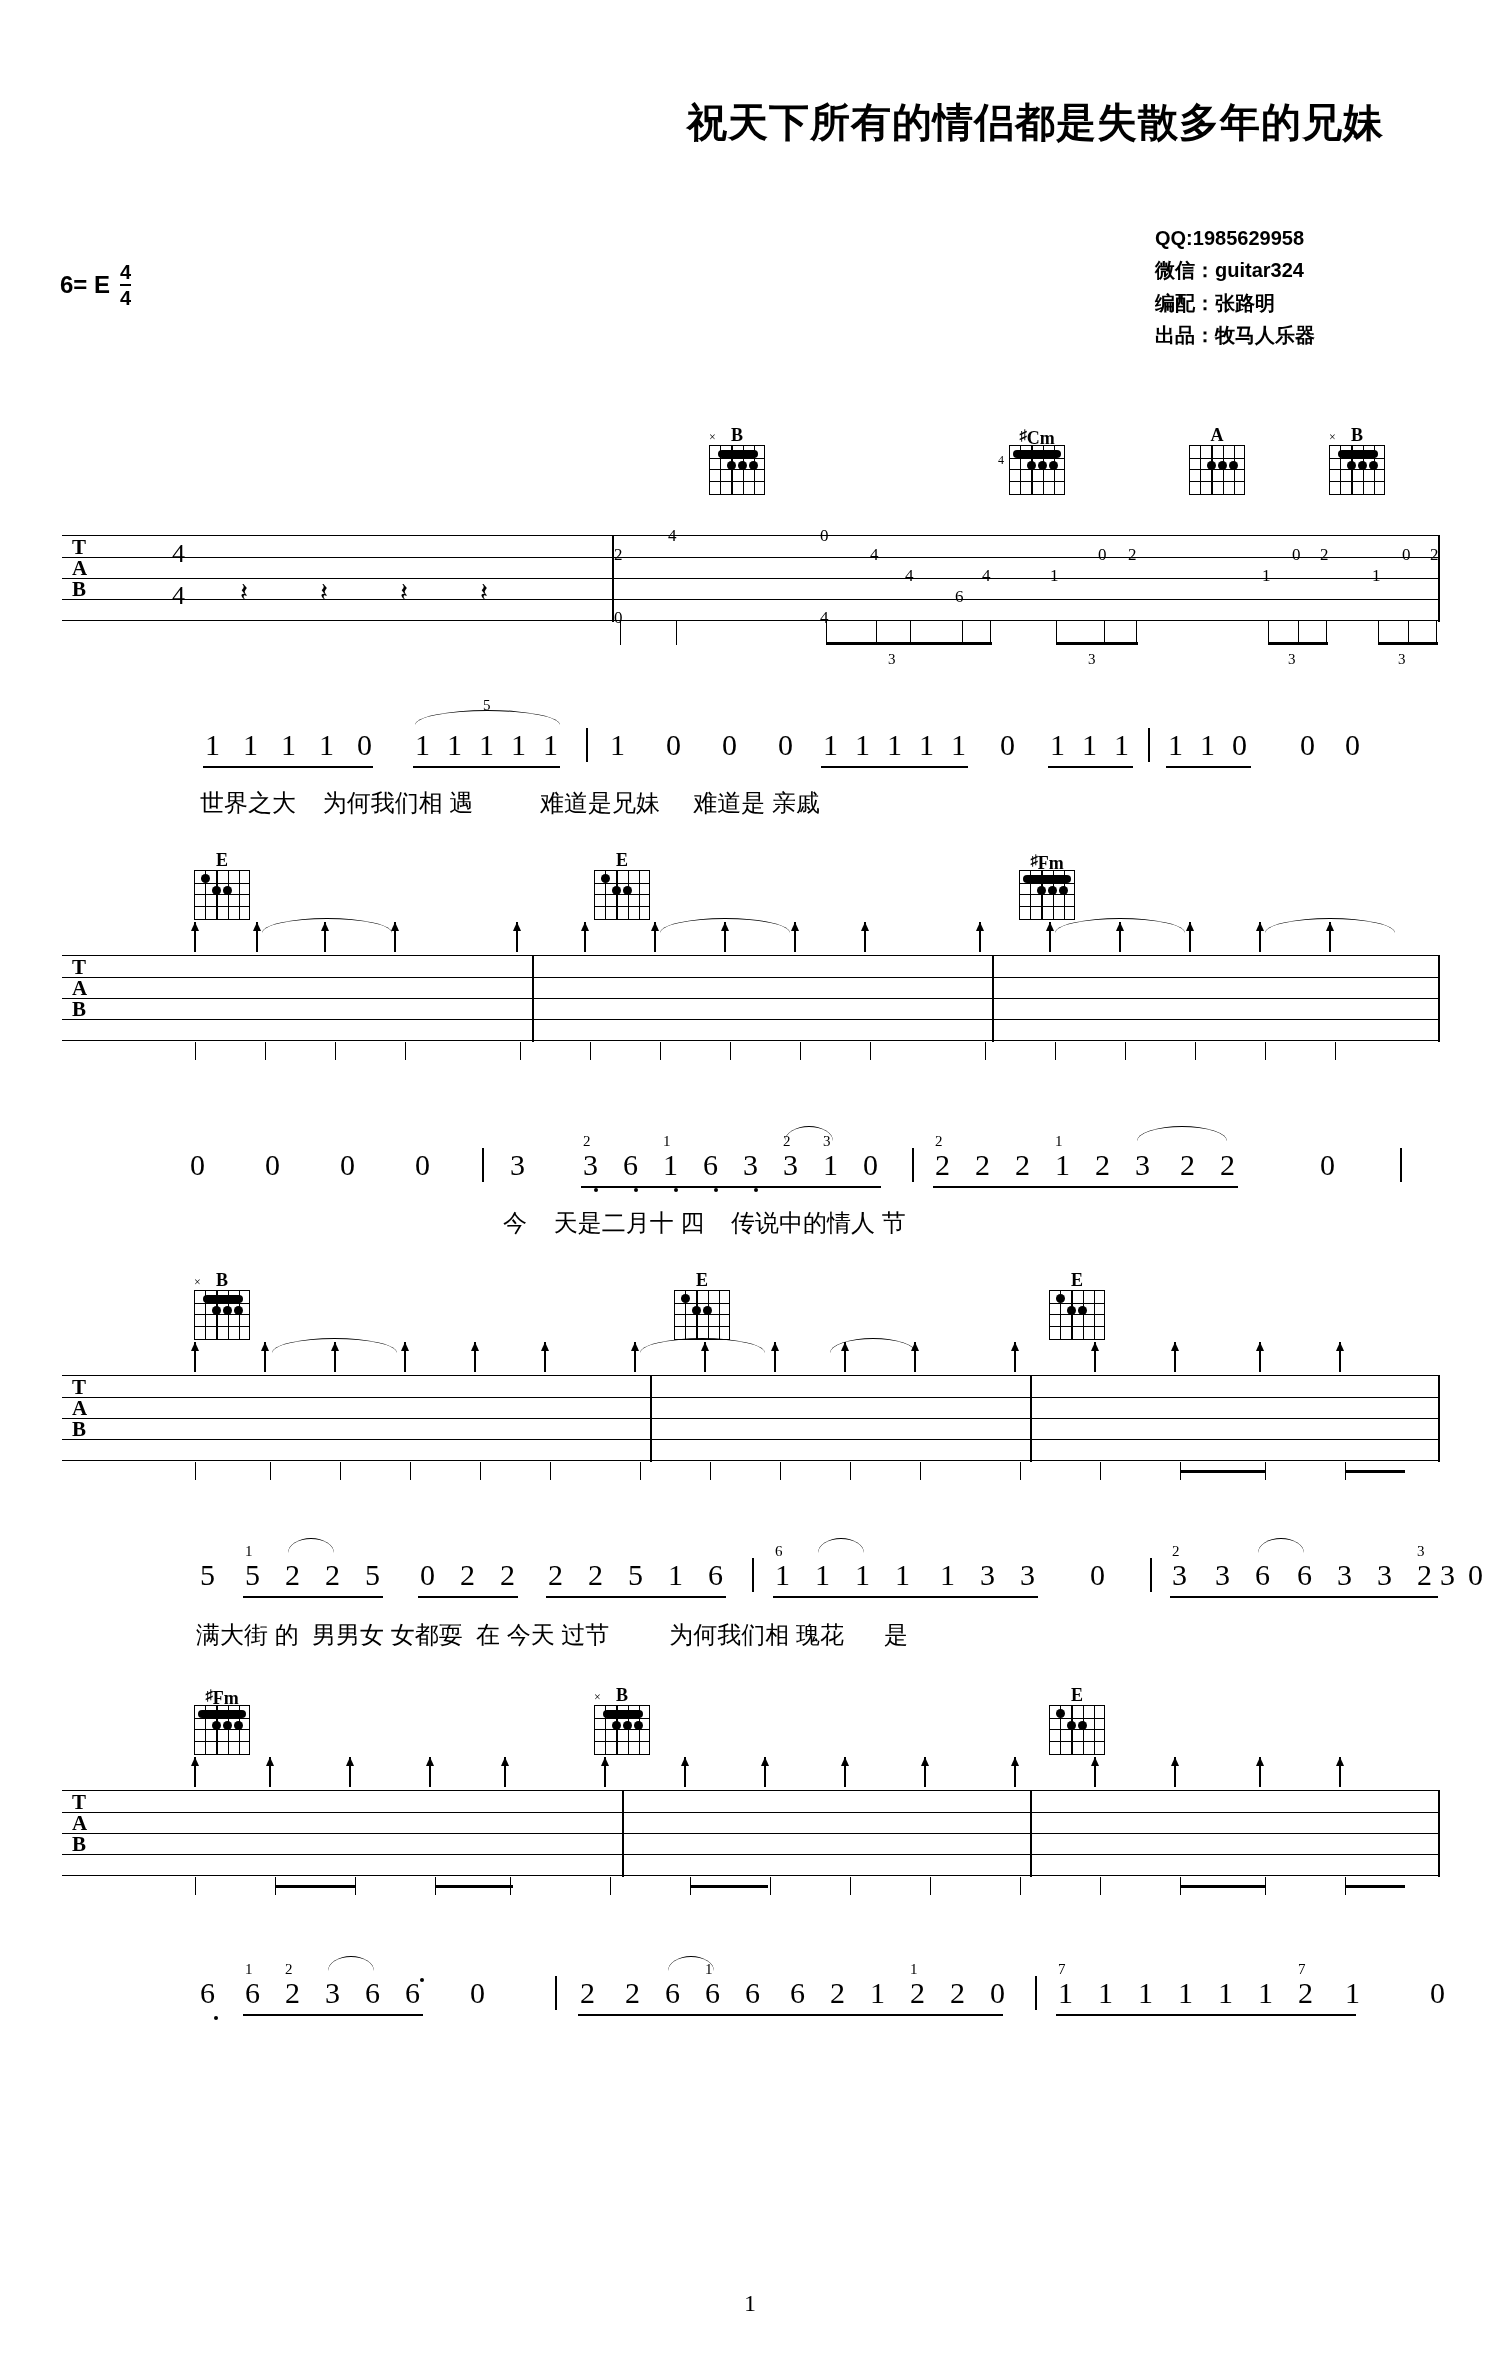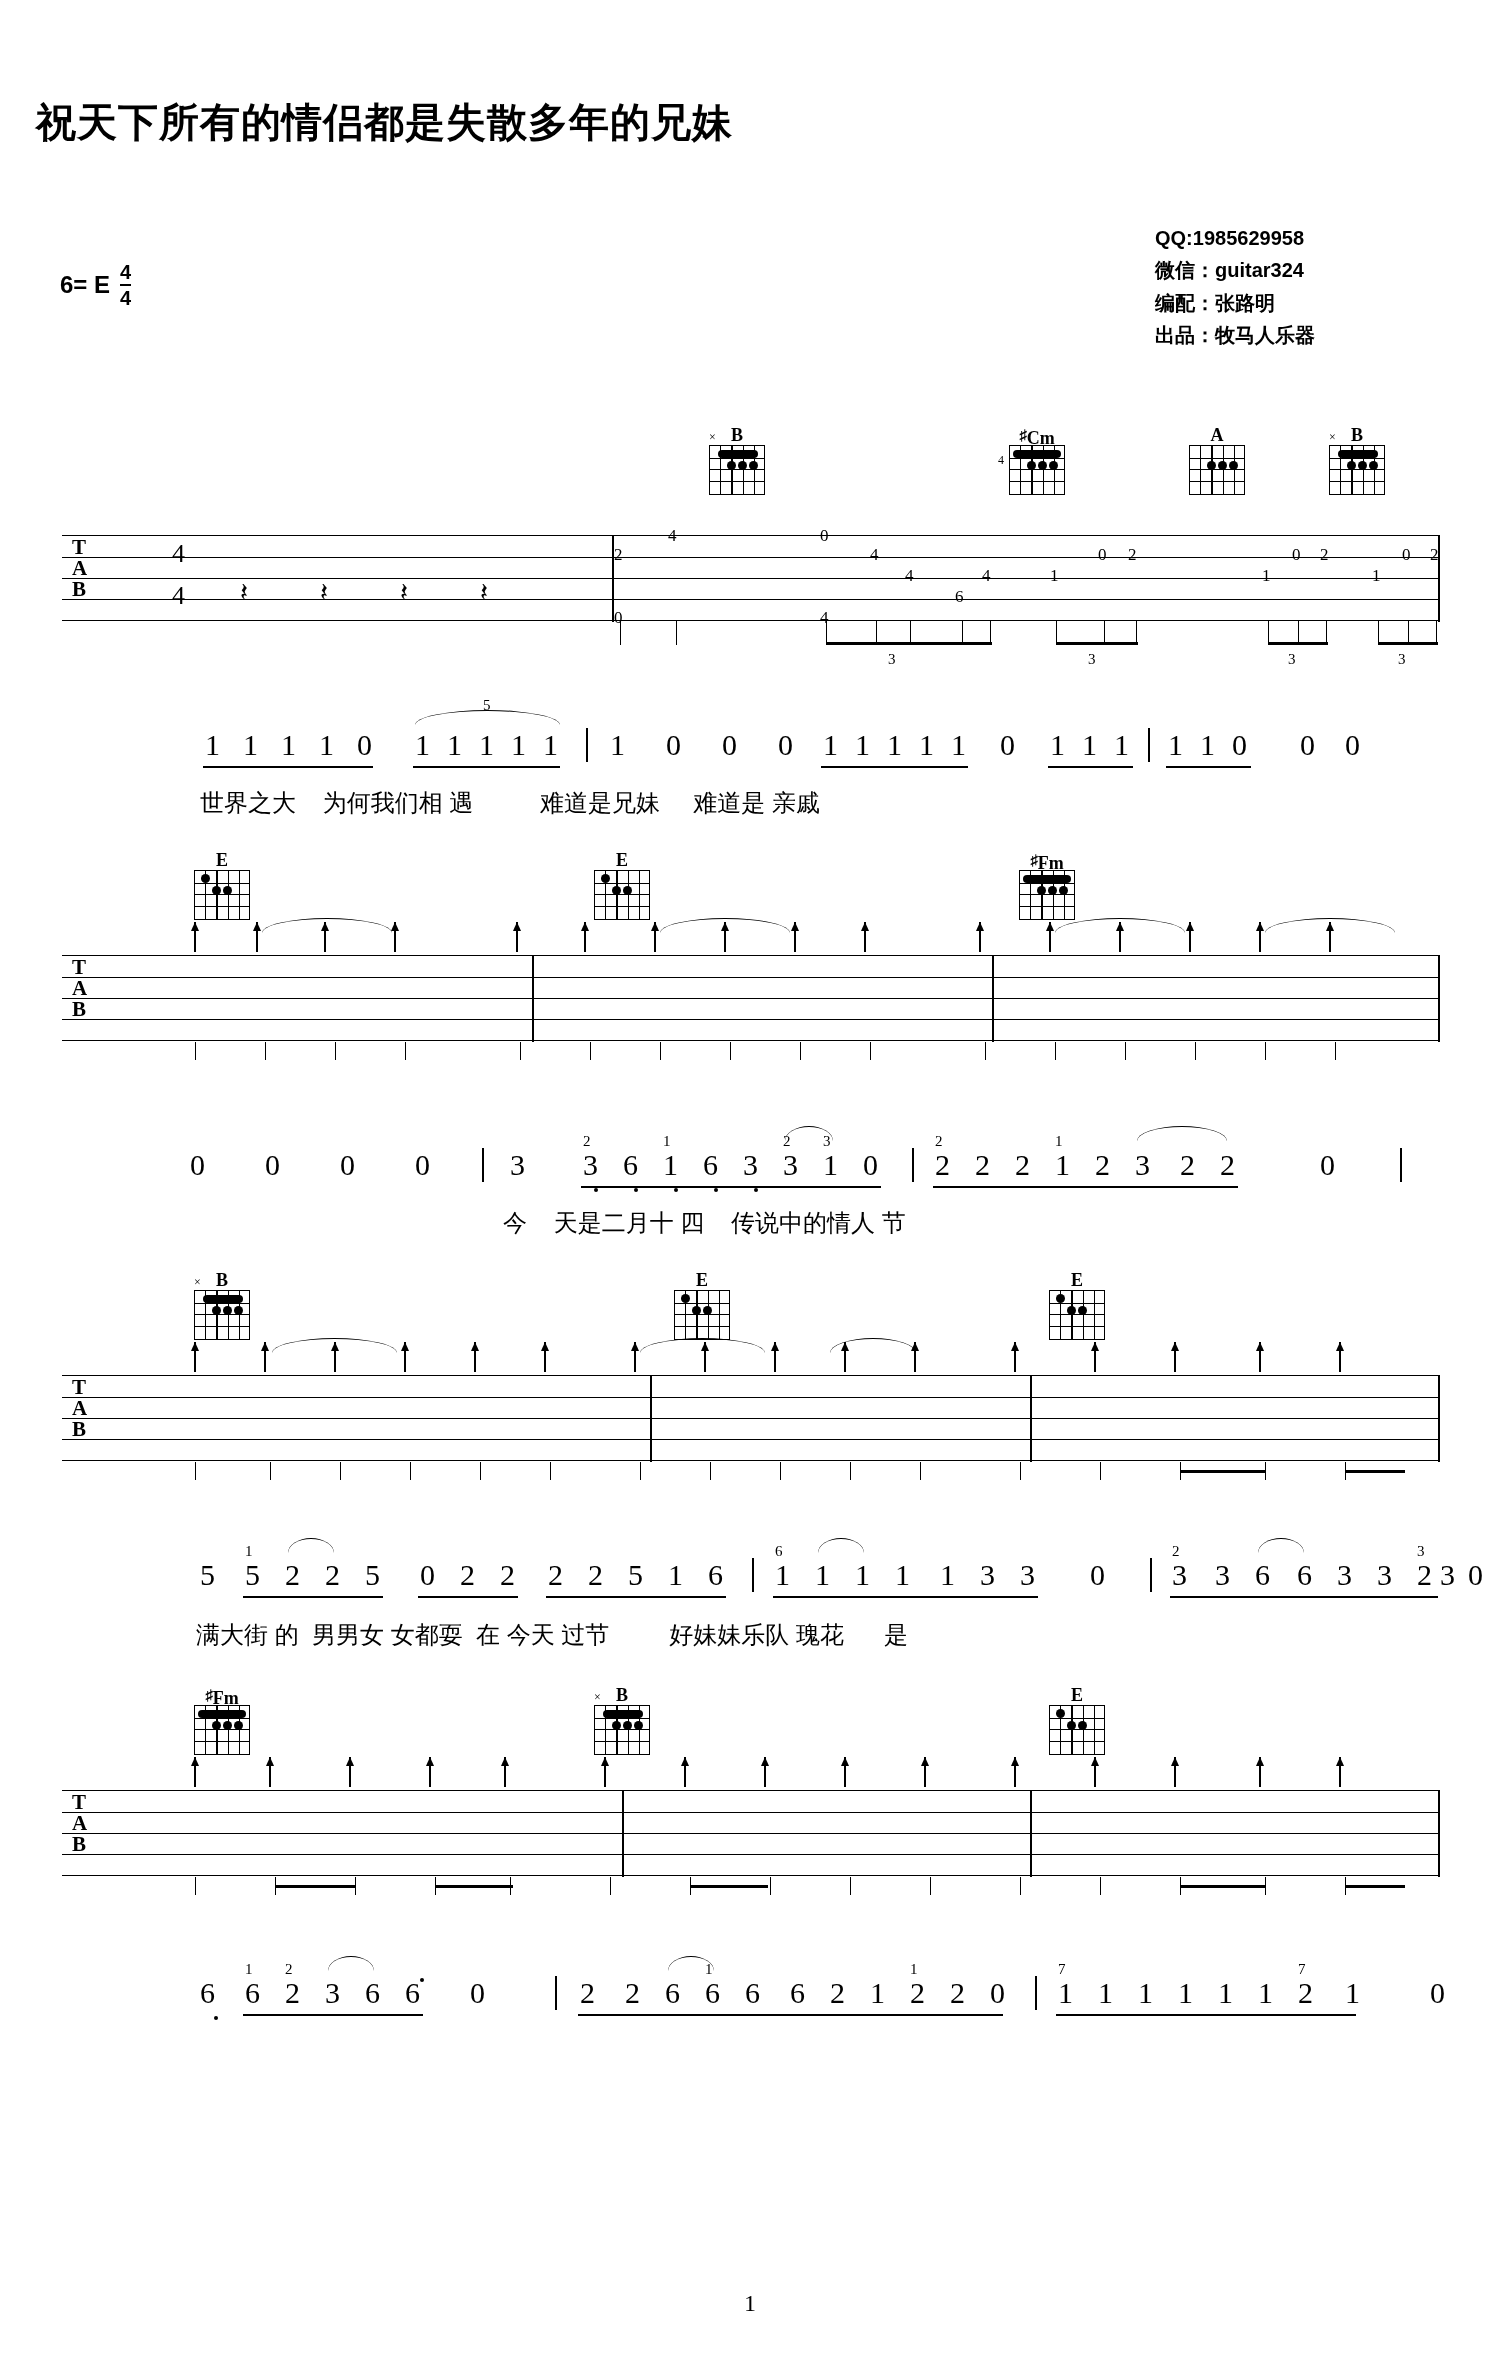--- a/index.html
+++ b/index.html
@@ -49,26 +49,25 @@
     width: 560px;
     height: 520px;
     opacity: .85;
   }
 
   
   .title {
     position: absolute;
     top: 95px;
     left: 0; width: 1384px;
-    text-align: left;
+    text-align: right;
     font-family: "Liberation Sans", sans-serif;
     font-weight: bold;
     font-size: 40px;
     letter-spacing: 1px;
-    margin-left: 36px;
   }
   .singer {
     position: absolute;
     top: 185px;
     left: 0; width: 1500px;
     text-align: center;
     font-size: 22px;
     font-weight: bold;
   }
   .keysig {
@@ -824,21 +823,21 @@
     <div class="nnum" style="left:1215px; top:0;">3</div>
     <div class="nnum" style="left:1255px; top:0;">6</div>
     <div class="nnum" style="left:1297px; top:0;">6</div>
     <div class="nnum" style="left:1337px; top:0;">3</div>
     <div class="nnum" style="left:1377px; top:0;">3</div>
     <div class="nnum" style="left:1417px; top:0;">2</div>
     <div class="smallnum" style="left:1417px; top:-16px;">3</div>
     <div class="underbar" style="left:1170px; top:36px; width:268px;"></div>
     <div class="slur" style="left:1258px; top:-22px; width:46px;"></div>
   </div>
-  <div class="lyric" style="left:196px; top:1622px;">满大街 的  男男女 女都耍  在 今天 过节         好妹妹乐队 瑰花      是</div>
+  <div class="lyric" style="left:196px; top:1622px;">满大街 的  男男女 女都耍  在 今天 过节         为何我们相 瑰花      是</div>
   <div class="nnum" style="position:absolute; left:1440px; top:1560px; z-index:2;">3</div>
   <div class="nnum" style="position:absolute; left:1468px; top:1560px; z-index:2;">0</div>
 
   <div class="system" style="top:0">
 
     <div class="chord" style="left:185px; top:1685px;">
       <div class="cname"><span class="sharp">♯</span>Fm</div>
       <div class="grid">
         <div class="v" style="left:10.2px"></div>
           <div class="v" style="left:21.4px"></div>

